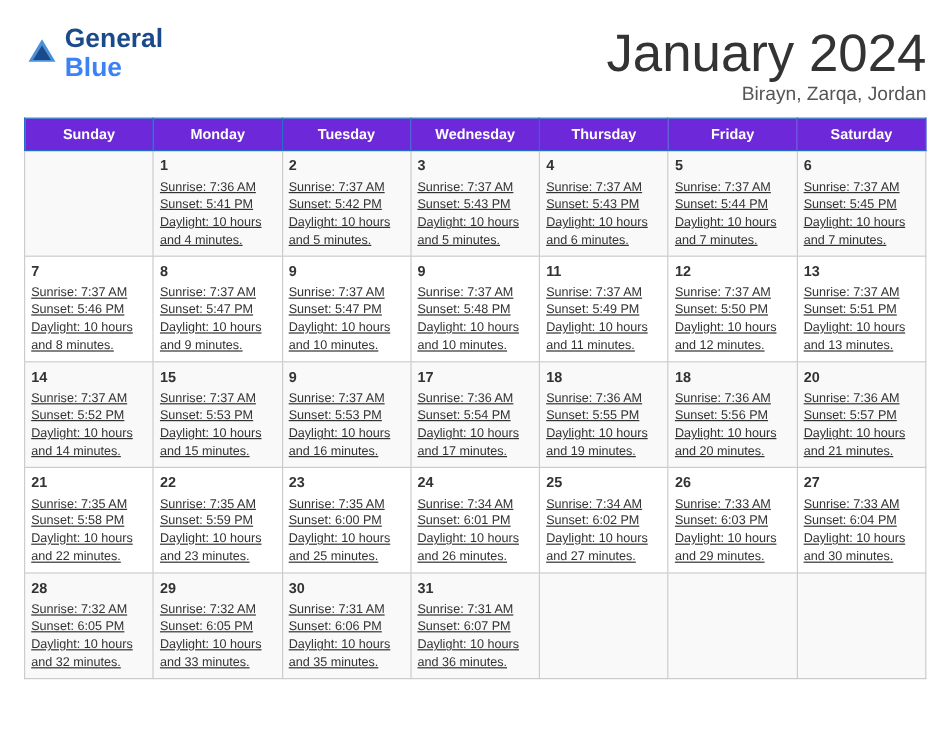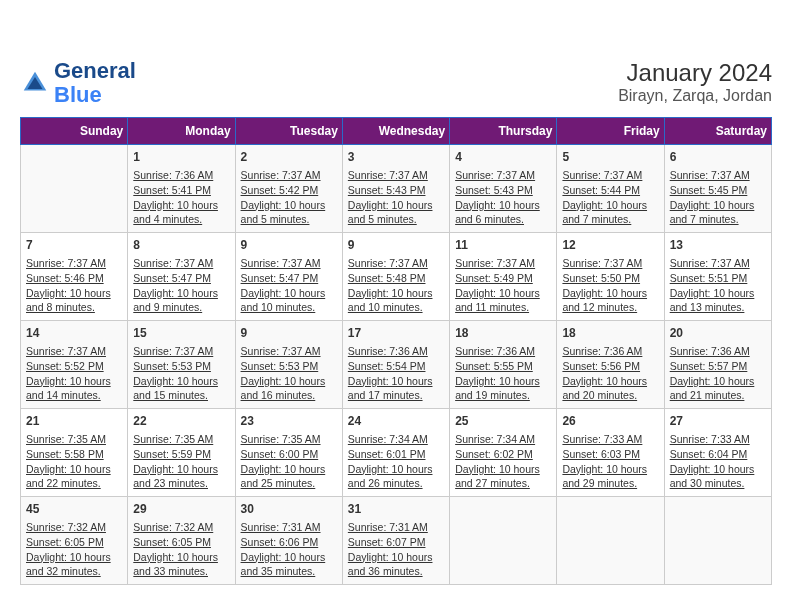--- a/index.html
+++ b/index.html
@@ -8,59 +8,58 @@
       background: #fff;
       width: 792px;
       min-height: 612px;
       padding: 20px;
     }
     .header {
       display: flex;
       justify-content: space-between;
       align-items: flex-start;
       margin-bottom: 10px;
-      margin-top: 39px;
     }
     .logo {
       display: flex;
       align-items: center;
     }
     .logo-text {
       font-size: 22px;
       font-weight: bold;
       color: #1a4a8a;
       line-height: 1.1;
     }
     .logo-icon {
       width: 30px;
       height: 30px;
       margin-right: 4px;
     }
     .title-block {
       text-align: right;
     }
     .month-title {
-      font-size: 24px;
+      font-size: 44px;
       color: #333;
       font-weight: normal;
     }
     .location {
       font-size: 16px;
       color: #555;
     }
     table {
       width: 100%;
       border-collapse: collapse;
       font-size: 11px;
     }
     thead tr th {
-      background-color: #701a75;
+      background-color: #6d28d9;
       color: #fff;
       padding: 6px 4px;
-      text-align: right;
+      text-align: center;
       font-size: 12px;
       font-weight: bold;
       border: 1px solid #2a6ac8;
     }
     tbody tr td {
       border: 1px solid #ccc;
       vertical-align: top;
       padding: 4px 5px;
       min-height: 80px;
       height: 88px;
@@ -311,21 +310,21 @@
         <td>
           <span class="day-number">27</span>
           <div class="day-info" style="white-space: pre-line;">Sunrise: 7:33 AM
 Sunset: 6:04 PM
 Daylight: 10 hours
 and 30 minutes.</div>
         </td>
       </tr>
       <tr>
         <td>
-          <span class="day-number">45</span>
+          <span class="day-number">28</span>
           <div class="day-info" style="white-space: pre-line;">Sunrise: 7:32 AM
 Sunset: 6:05 PM
 Daylight: 10 hours
 and 32 minutes.</div>
         </td>
         <td>
           <span class="day-number">29</span>
           <div class="day-info" style="white-space: pre-line;">Sunrise: 7:32 AM
 Sunset: 6:05 PM
 Daylight: 10 hours

